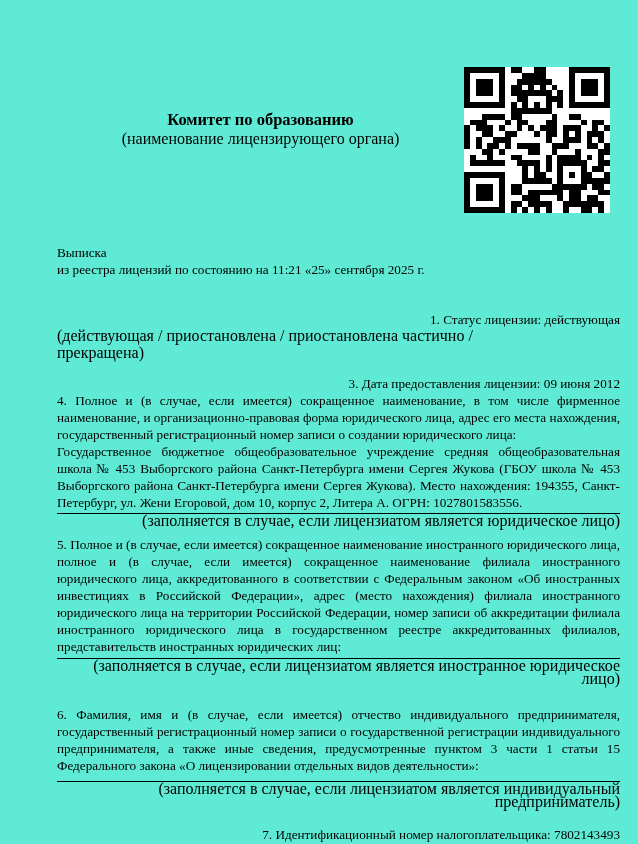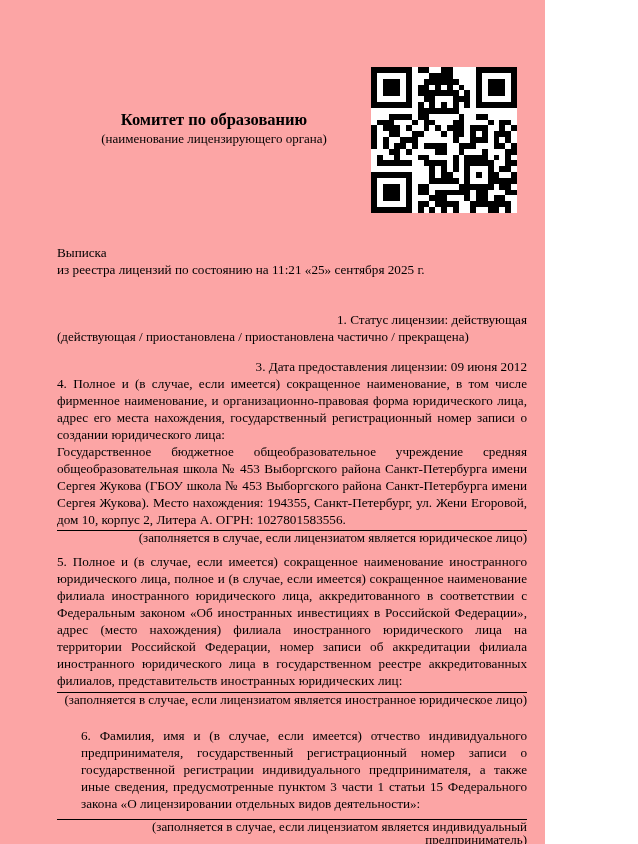--- a/index.html
+++ b/index.html
@@ -1,46 +1,46 @@
 <!DOCTYPE html>
 <html><head>
 <meta charset="utf-8">
 <style>
   * { margin:0; padding:0; box-sizing:border-box; }
   html,body { background:#fff; }
   body { font-family:"Liberation Serif", serif; color:#000; }
   .page {
-    width:545px; height:844px; background:#fca5a5; overflow:hidden;
+    width:638px; height:844px; background:#5eead4; overflow:hidden;
     padding:67px 18px 0 57px;
     font-size:13.2px; line-height:17px;
   }
   .top-section { display:flex; align-items:flex-start; }
   .org-block { flex:1; text-align:center; padding-top:43px; }
   .org-name { font-weight:bold; font-size:16.5px; line-height:20px; }
-  .small-caption { font-size:13px; line-height:13px; }
+  .small-caption { font-size:16px; line-height:13px; }
   .org-block .small-caption { margin-top:2px; }
   .qr {
     width:146px; height:146px; margin-right:10px; flex:0 0 146px;
     display:grid; grid-template-columns:repeat(25,1fr); grid-template-rows:repeat(25,1fr);
     background:#fff;
   }
   .qr div { background:#fff; }
   .qr div.b { background:#000; }
   .doc-title { text-align:left; margin-top:31px; }
   .item { text-align:right; }
   .just { text-align:justify; }
   .center { text-align:right; }
   .rule { border-top:1px solid #000; height:0; }
   .caption-wrap1 { width:450px; text-align:left; }
   .m-item1 { margin-top:33px; }
   .m-item2 { margin-top:19px; }
   .m-item3 { margin-top:13px; }
   .m-item4 { }
   .m-item5 { margin-top:9px; }
-  .m-item6 { margin-top:21px;margin-left:24px; }
+  .m-item6 { margin-top:21px; }
   .m-item7 { margin-top:18px; }
   .mt2 { margin-top:2px; }
   .mt3 { margin-top:3px; }
   .mt7 { margin-top:7px; }
 </style>
 </head>
 <body>
 
 <div class="page">
 

